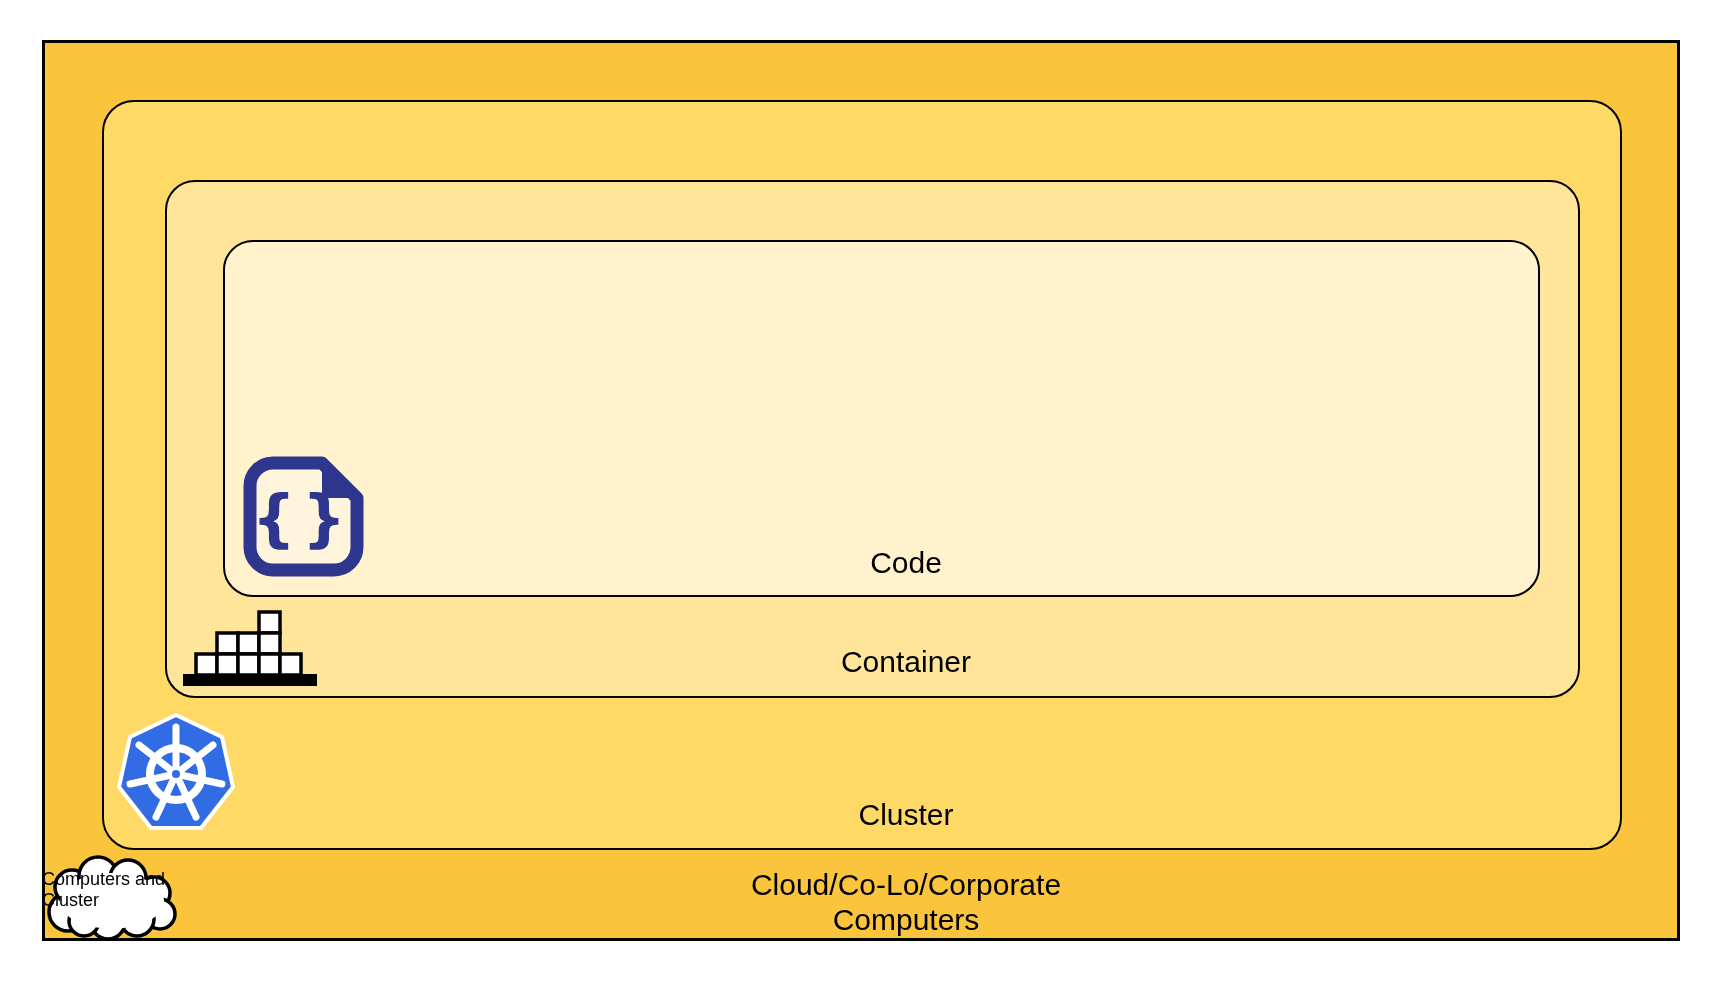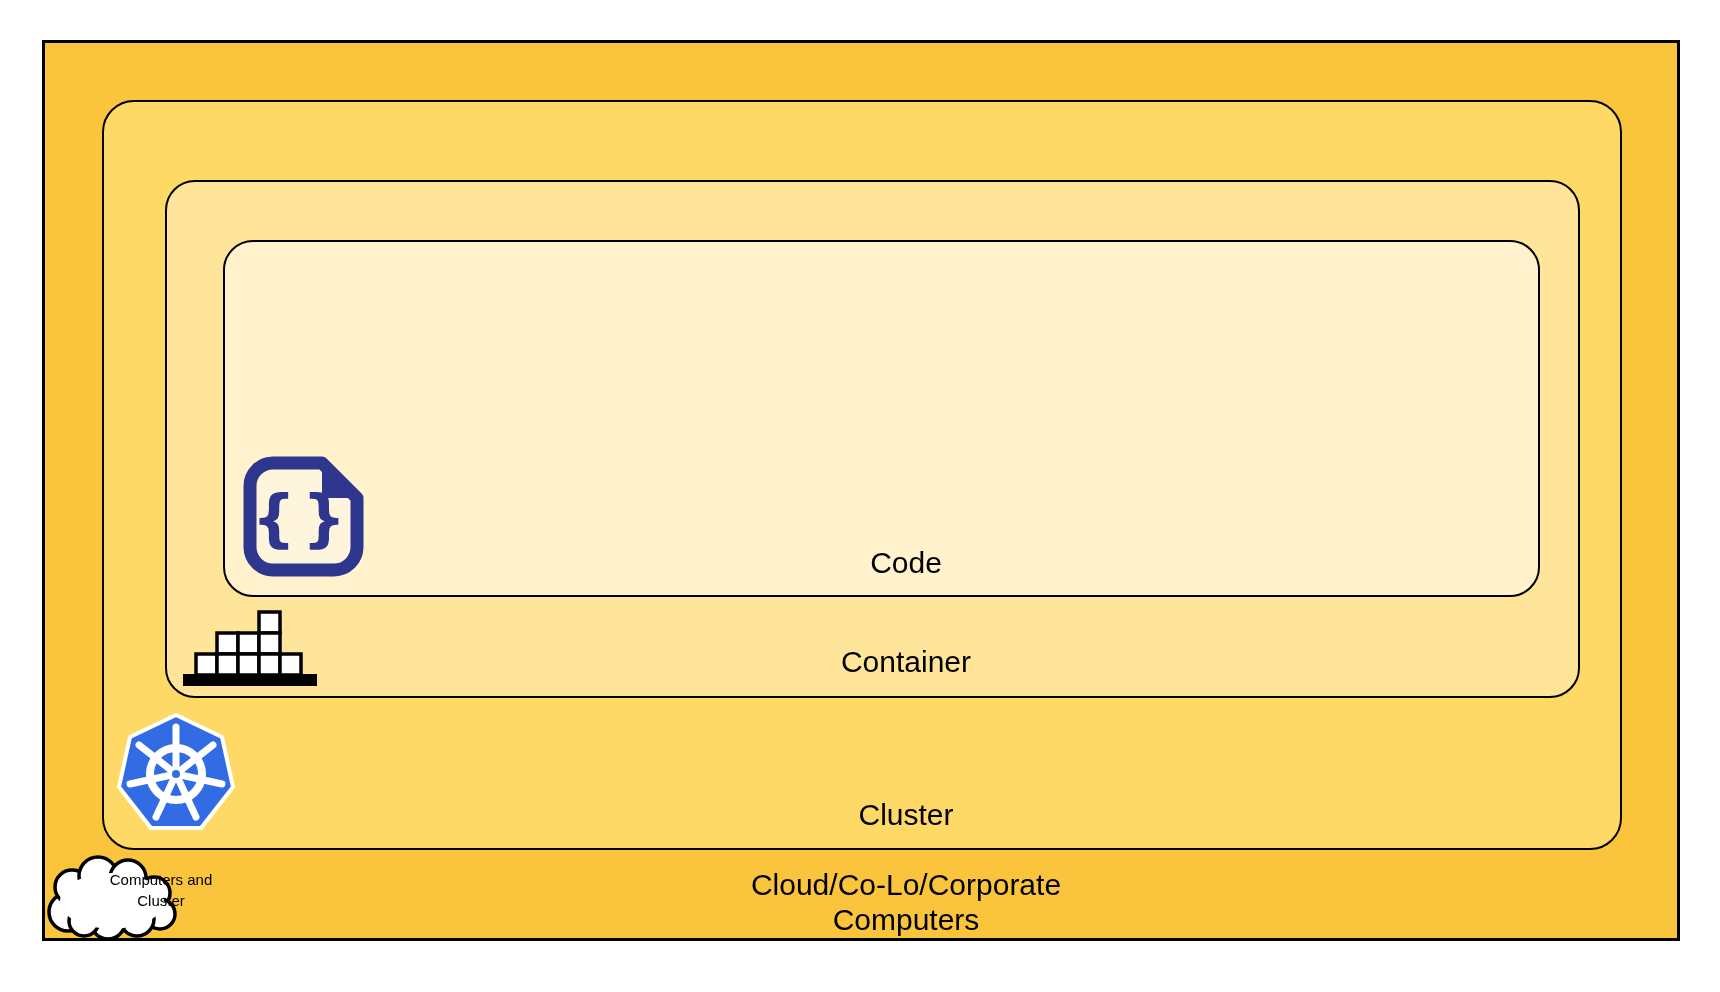--- a/index.html
+++ b/index.html
@@ -32,21 +32,21 @@
   .label-container { top:644px; }
   .label-cluster   { top:797px; }
   .label-datacenter{ top:867px; line-height:35px; }
   .icon { position:absolute; }
   .icon-code      { left:242px; top:455px; width:123px; height:123px; }
   .icon-container { left:183px; top:609px; width:134px; height:77px; }
   .icon-k8s       { left:117px; top:710px; width:118px; height:128px; }
   .icon-cloud     { left:40px;  top:850px; width:146px; height:92px; }
   .cloud-text {
     position:absolute; left:42px; top:869px; width:142px;
-    text-align:center; font-size:15px; line-height:21px; color:#000;padding-left:48px;
+    text-align:left; font-size:18px; line-height:21px; color:#000;
   }
 </style>
 </head>
 <body>
 
 <div class="canvas">
 
   <div class="layer layer-datacenter"></div>
   <div class="layer layer-cluster"></div>
   <div class="layer layer-container"></div>

